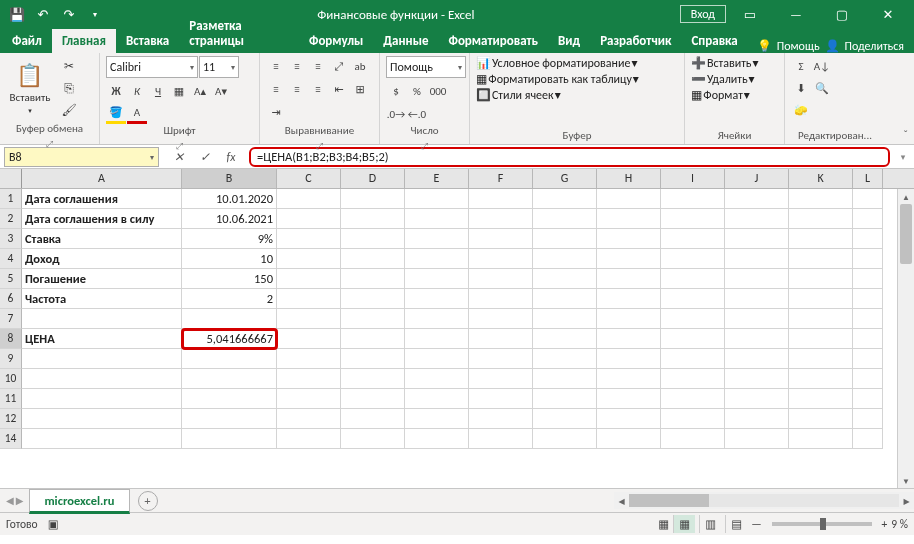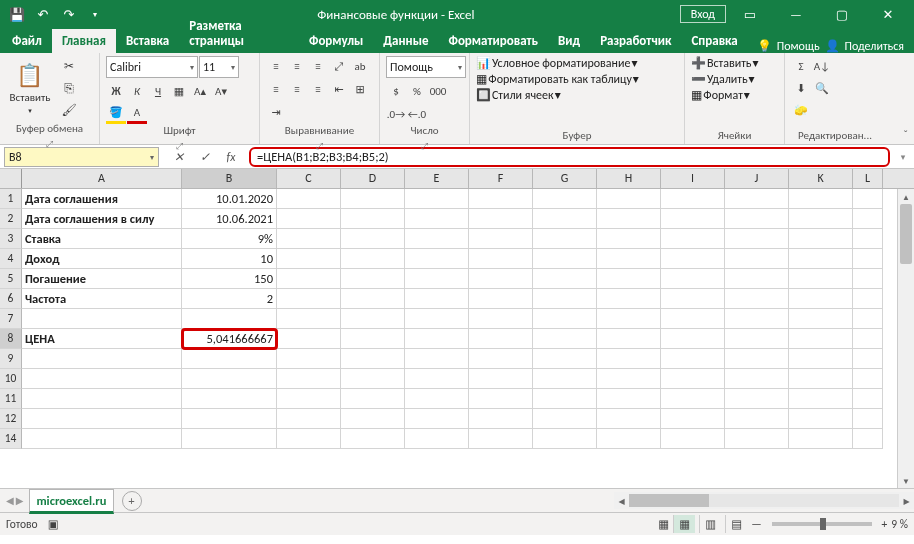--- a/index.html
+++ b/index.html
@@ -60,21 +60,21 @@
   .bold { font-weight: bold; }
   .active-cell { outline:3px solid #d40000; outline-offset:-2px; border-radius:3px; position:relative; z-index:3;}
   .vscroll { position:absolute; right:0; top:20px; bottom:0; width:17px; background:#f0f0f0; border-left:1px solid #ccc;}
   .vthumb { position:absolute; top:15px; left:2px; right:2px; height:60px; background:#c0c0c0; border-radius:2px;}
   .varrow { position:absolute; left:0; right:0; height:15px; display:flex;align-items:center;justify-content:center;font-size:8px;color:#666; background:#f0f0f0;}
 
   
   .sheettabs { height: 24px; display:flex; align-items:center; border-bottom:1px solid #c6c6c6; background:#f3f2f1;}
   .sheet-nav { display:flex; gap:2px; padding:0 6px; color:#999;}
   .sheet-nav span{font-size:10px;}
-  .sheet-tab { padding: 3px 6px; background:#fff; border:1px solid #b7b7b7; border-bottom:3px solid #157f45; font-size:12.5px; font-weight:bold; color:#157f45; position:relative; top:1px;}
+  .sheet-tab { padding: 3px 14px; background:#fff; border:1px solid #b7b7b7; border-bottom:3px solid #157f45; font-size:12.5px; font-weight:bold; color:#157f45; position:relative; top:1px;}
   .addsheet { width:20px;height:20px;border:1px solid #aaa;border-radius:50%;display:flex;align-items:center;justify-content:center;margin-left:8px;font-size:12px;color:#666;}
   .hscroll { margin-left:auto; height:17px; background:#f0f0f0; display:flex;align-items:center; width:300px;}
   .hsarrow{width:15px;text-align:center;font-size:8px;color:#666;}
   .htrack{flex:1;background:#e6e6e6;height:13px;position:relative;}
   .hthumb{position:absolute;left:0;width:80px;top:0;bottom:0;background:#c0c0c0;}
 
   
   .statusbar { height: 22px; background:#f3f2f1; display:flex; align-items:center; padding:0 6px; font-size:11.5px; color:#444;}
   .status-right{margin-left:auto;display:flex;align-items:center;gap:4px;}
   .view-btn{width:22px;height:18px;display:flex;align-items:center;justify-content:center;border-left:1px solid #ccc;}

